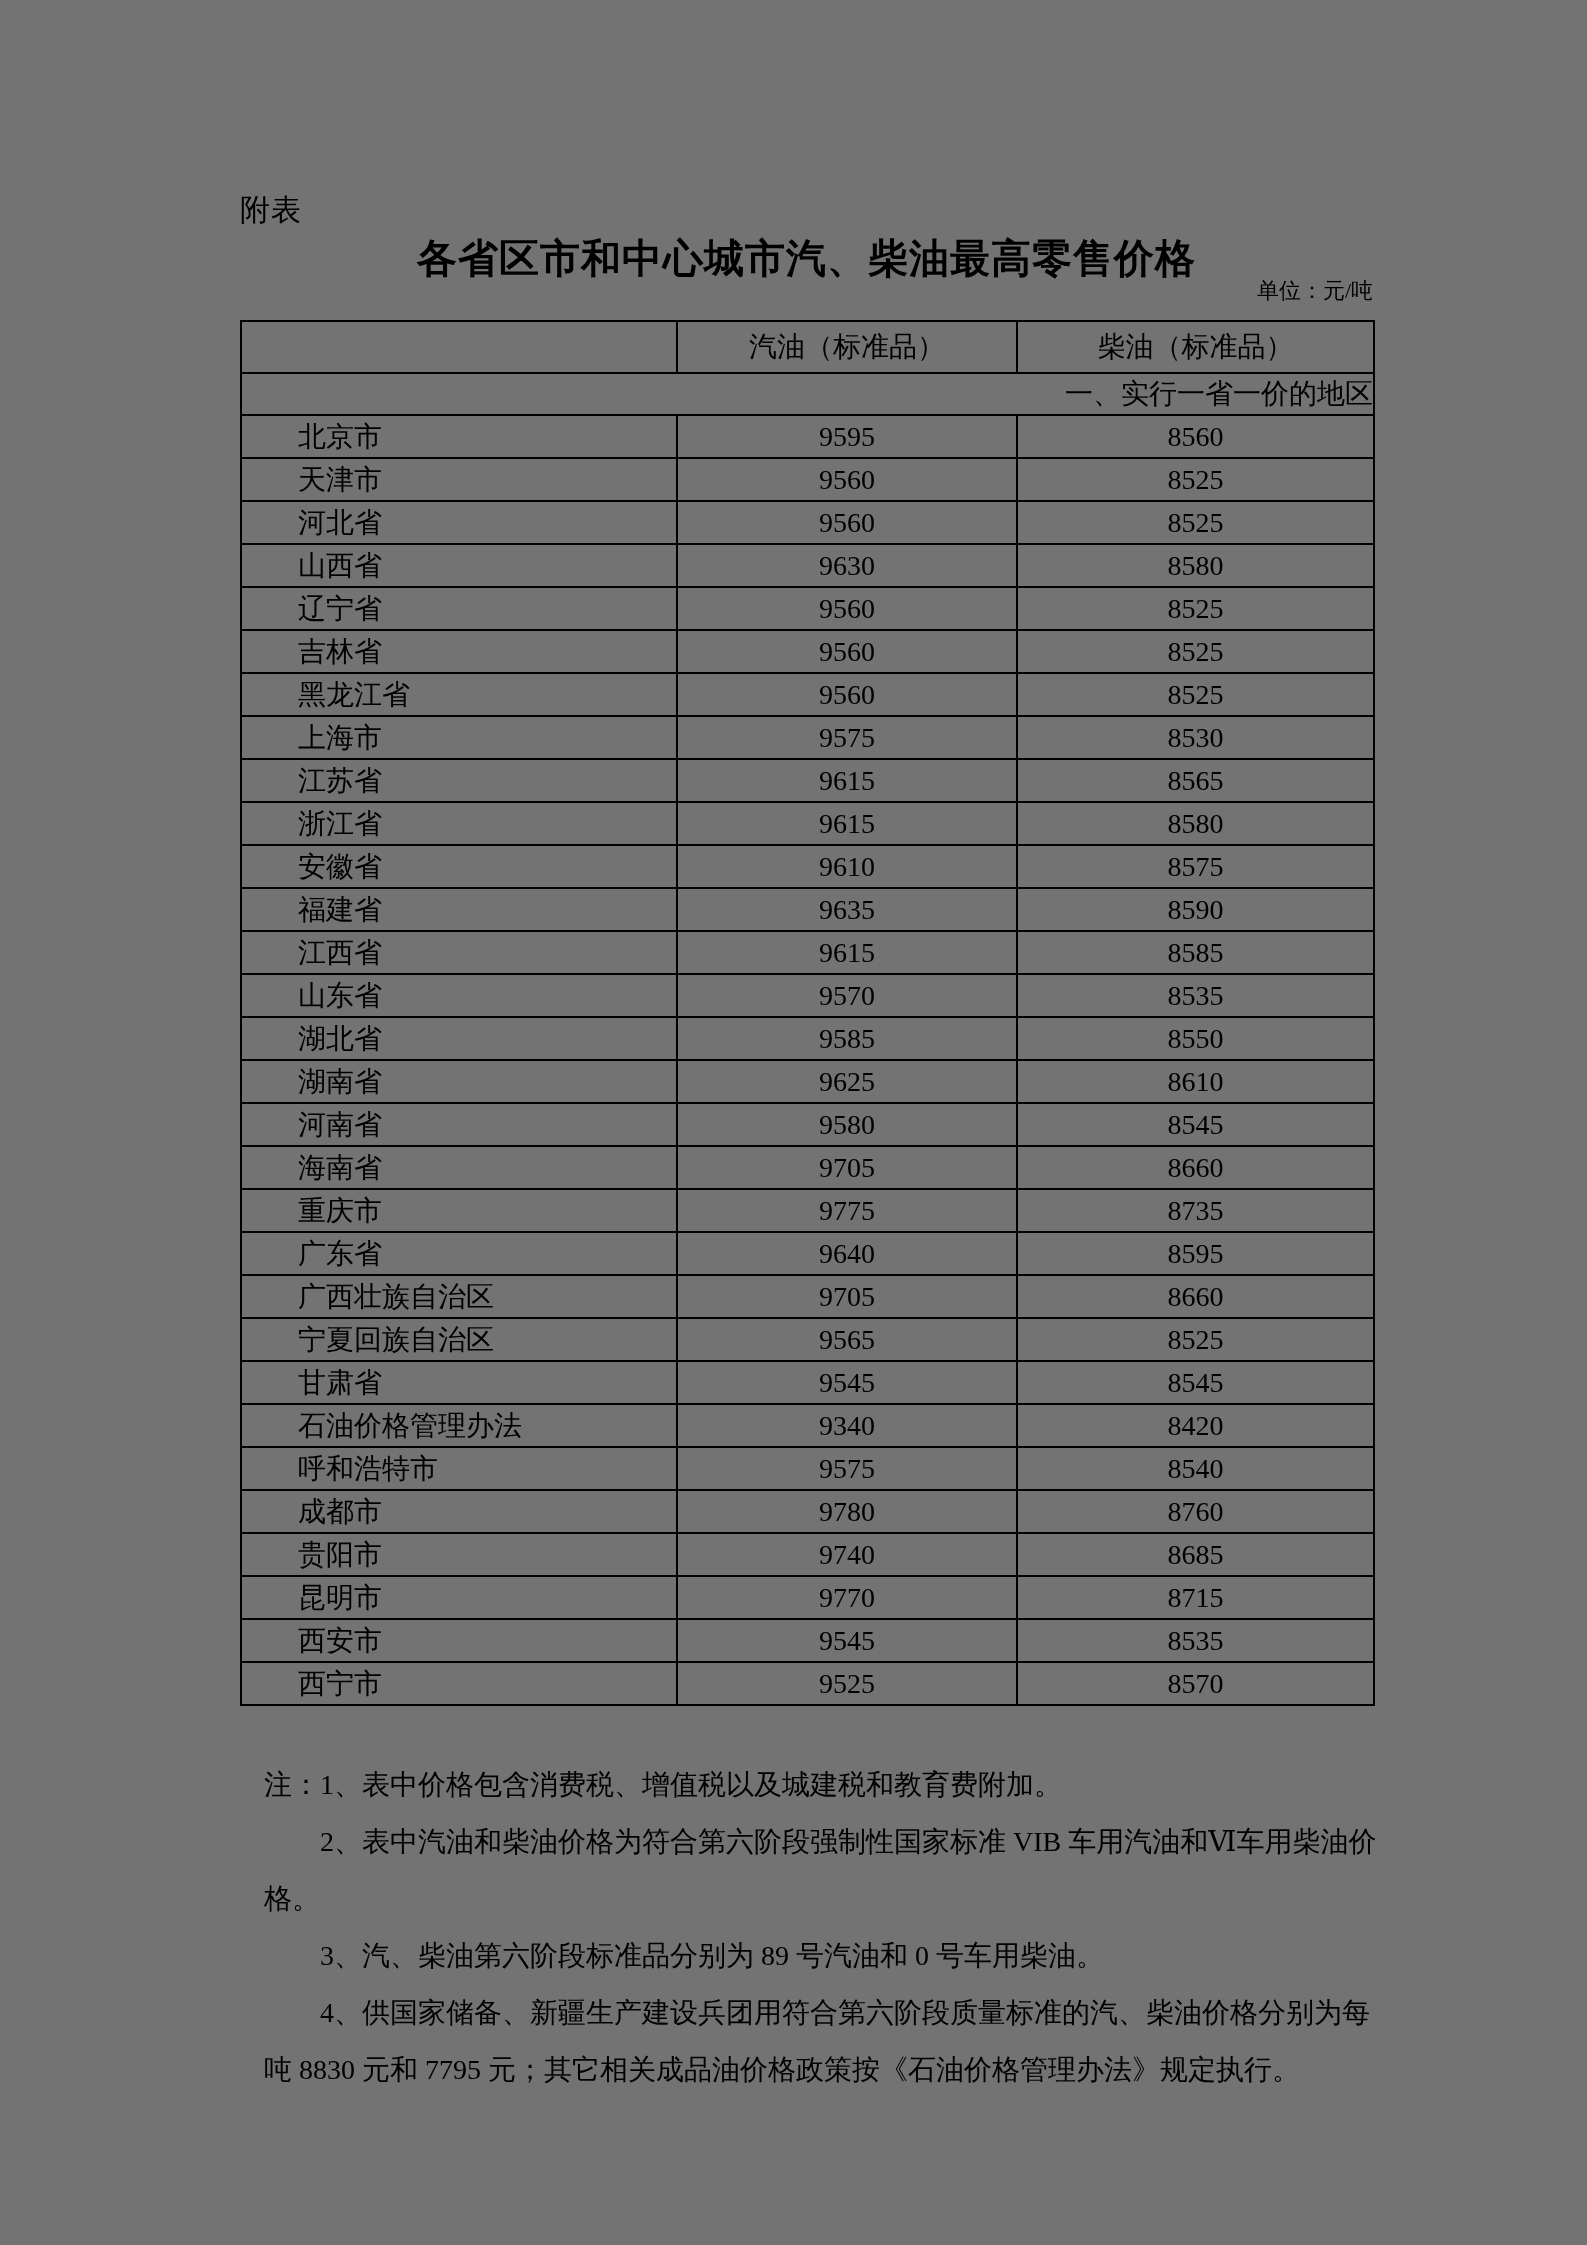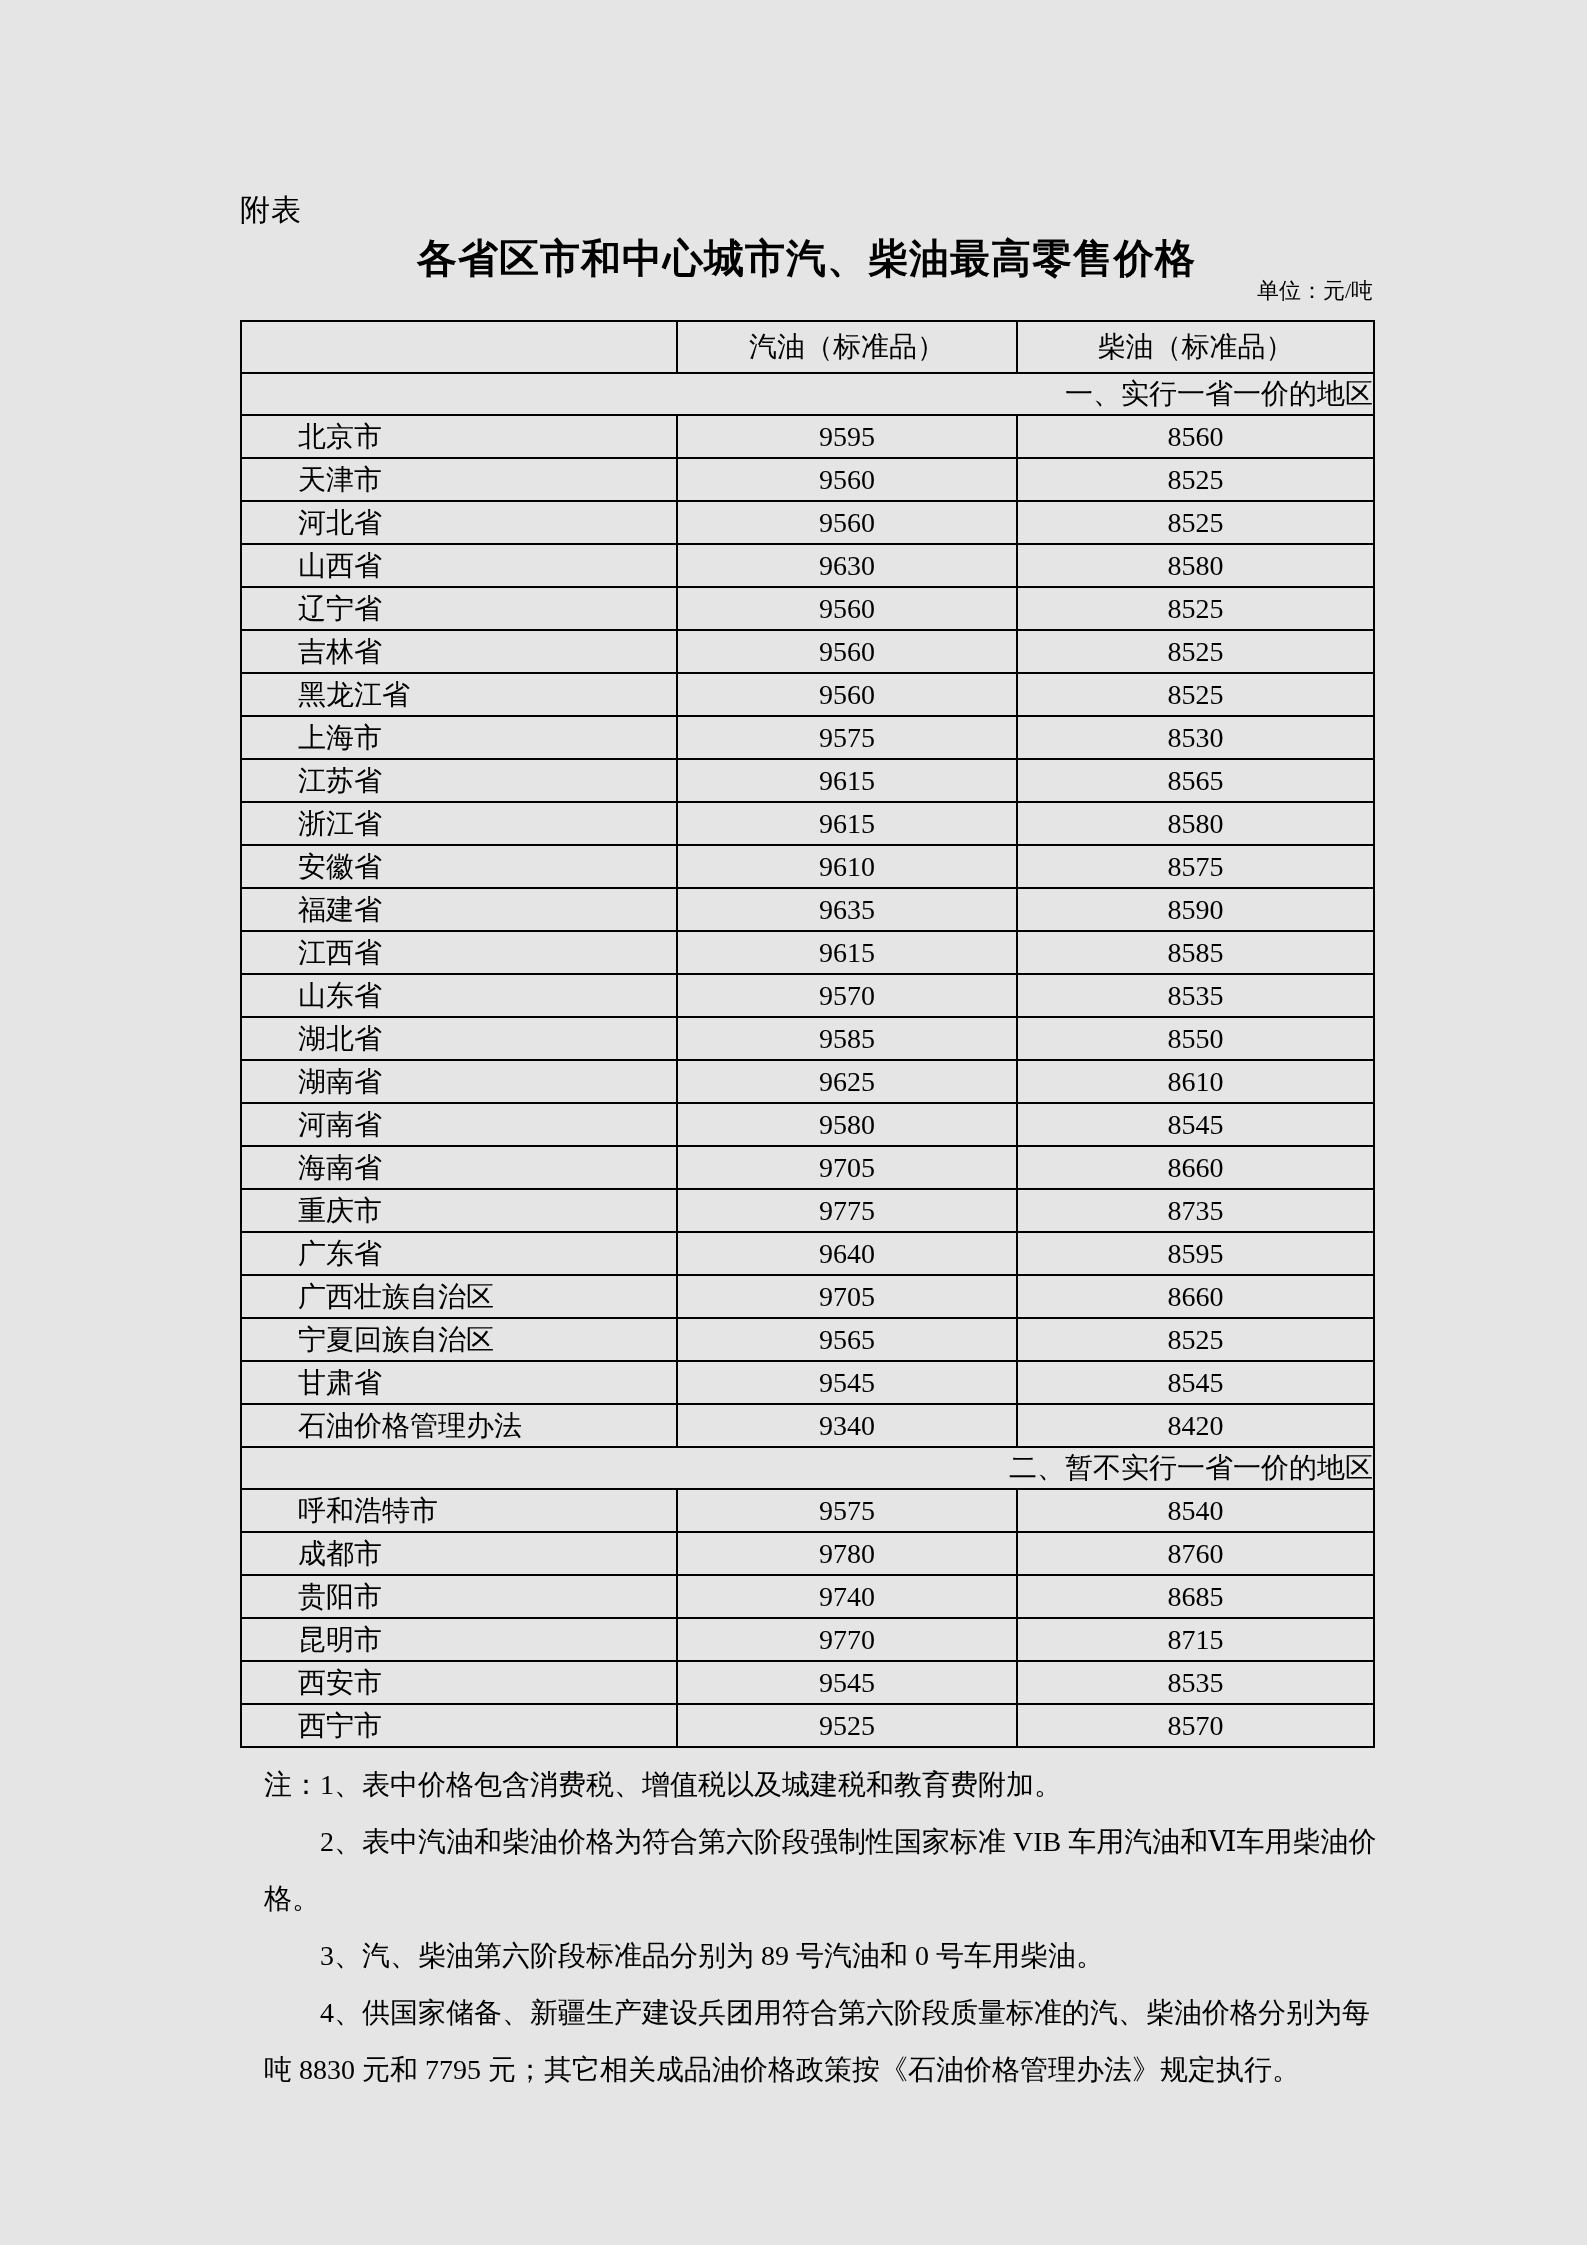--- a/index.html
+++ b/index.html
@@ -9,21 +9,21 @@
     height: 2245px;
     position: relative;
     font-family: "Liberation Serif", "DejaVu Serif", serif;
     color: #000000;
   }
   .page {
     position: absolute;
     left: 0; top: 0;
     width: 1587px;
     height: 2245px;
-    background: #e5e5e5;
+    background: #737373;
   }
   .appendix {
     position: absolute;
     left: 240px;
     top: 190px;
     font-size: 30px;
     letter-spacing: 1px;
   }
   .title {
     position: absolute;
@@ -230,23 +230,20 @@
         <tr class="data-row">
           <td class="cell-region">甘肃省</td>
           <td class="cell-gasoline">9545</td>
           <td class="cell-diesel">8545</td>
         </tr>
         <tr class="data-row">
           <td class="cell-region">石油价格管理办法</td>
           <td class="cell-gasoline">9340</td>
           <td class="cell-diesel">8420</td>
         </tr>
-        <tr class="section-row">
-          <td colspan="3">二、暂不实行一省一价的地区</td>
-        </tr>
         <tr class="data-row">
           <td class="cell-region">呼和浩特市</td>
           <td class="cell-gasoline">9575</td>
           <td class="cell-diesel">8540</td>
         </tr>
         <tr class="data-row">
           <td class="cell-region">成都市</td>
           <td class="cell-gasoline">9780</td>
           <td class="cell-diesel">8760</td>
         </tr>

